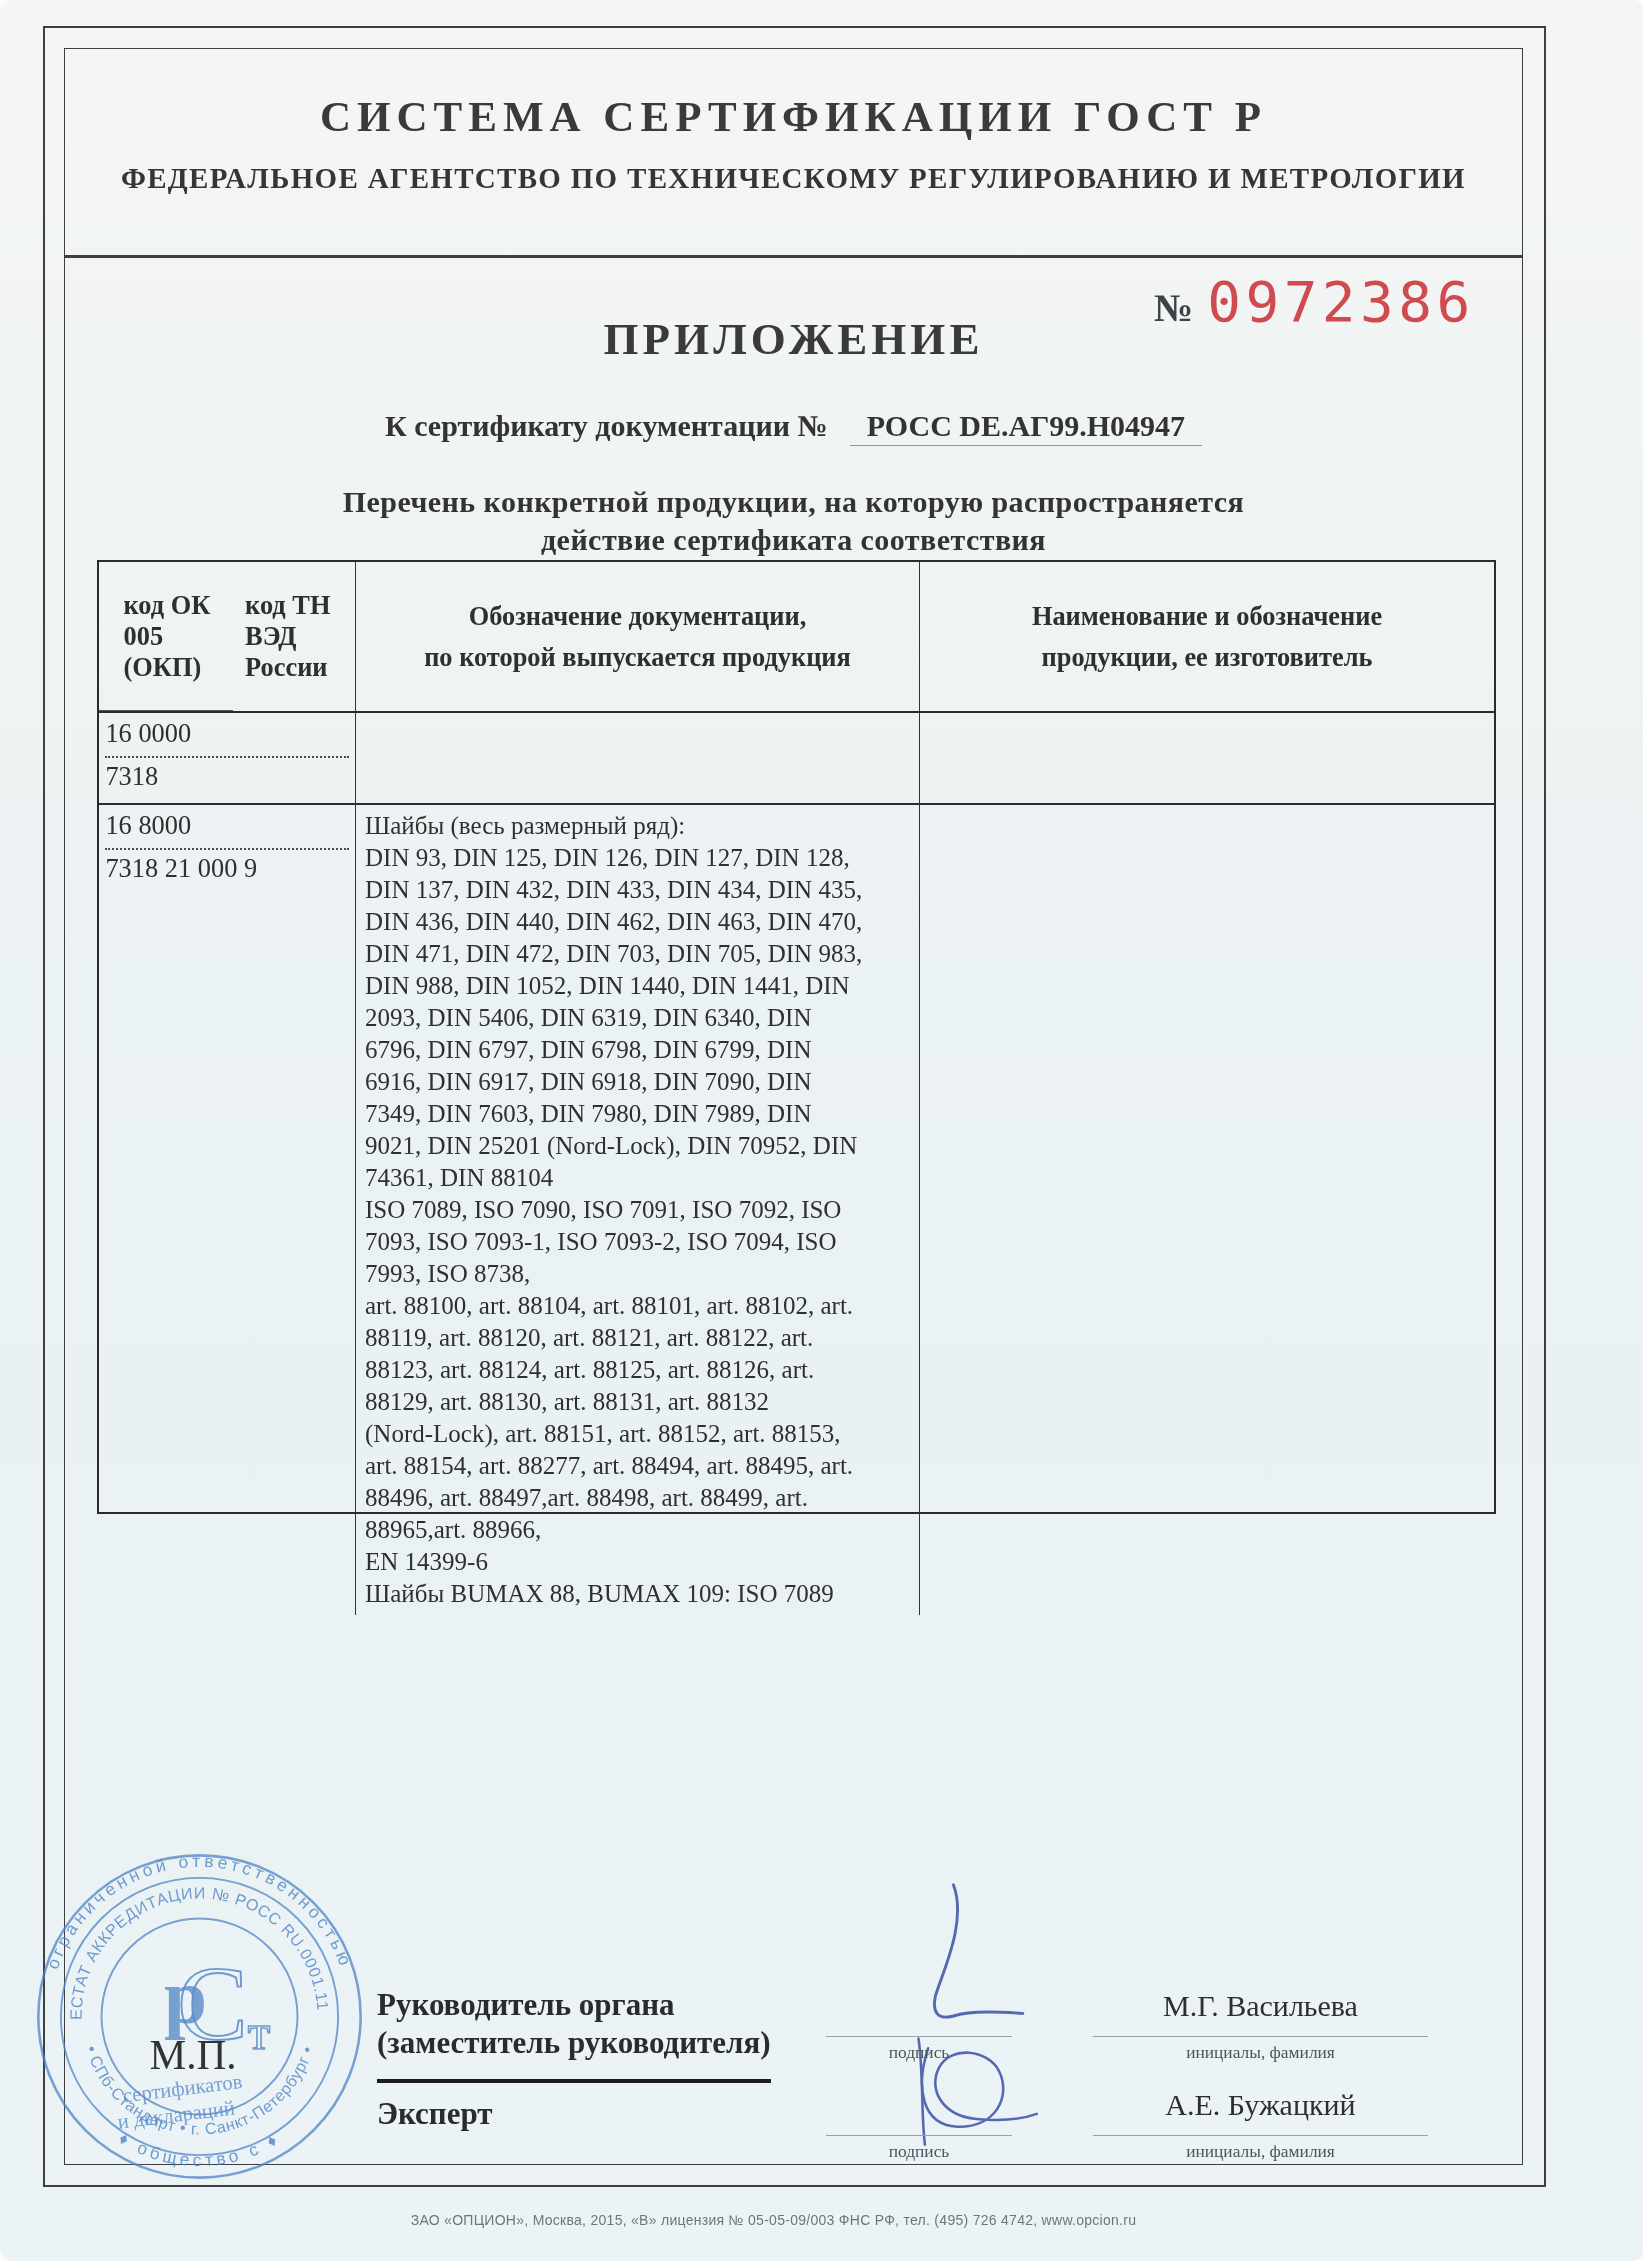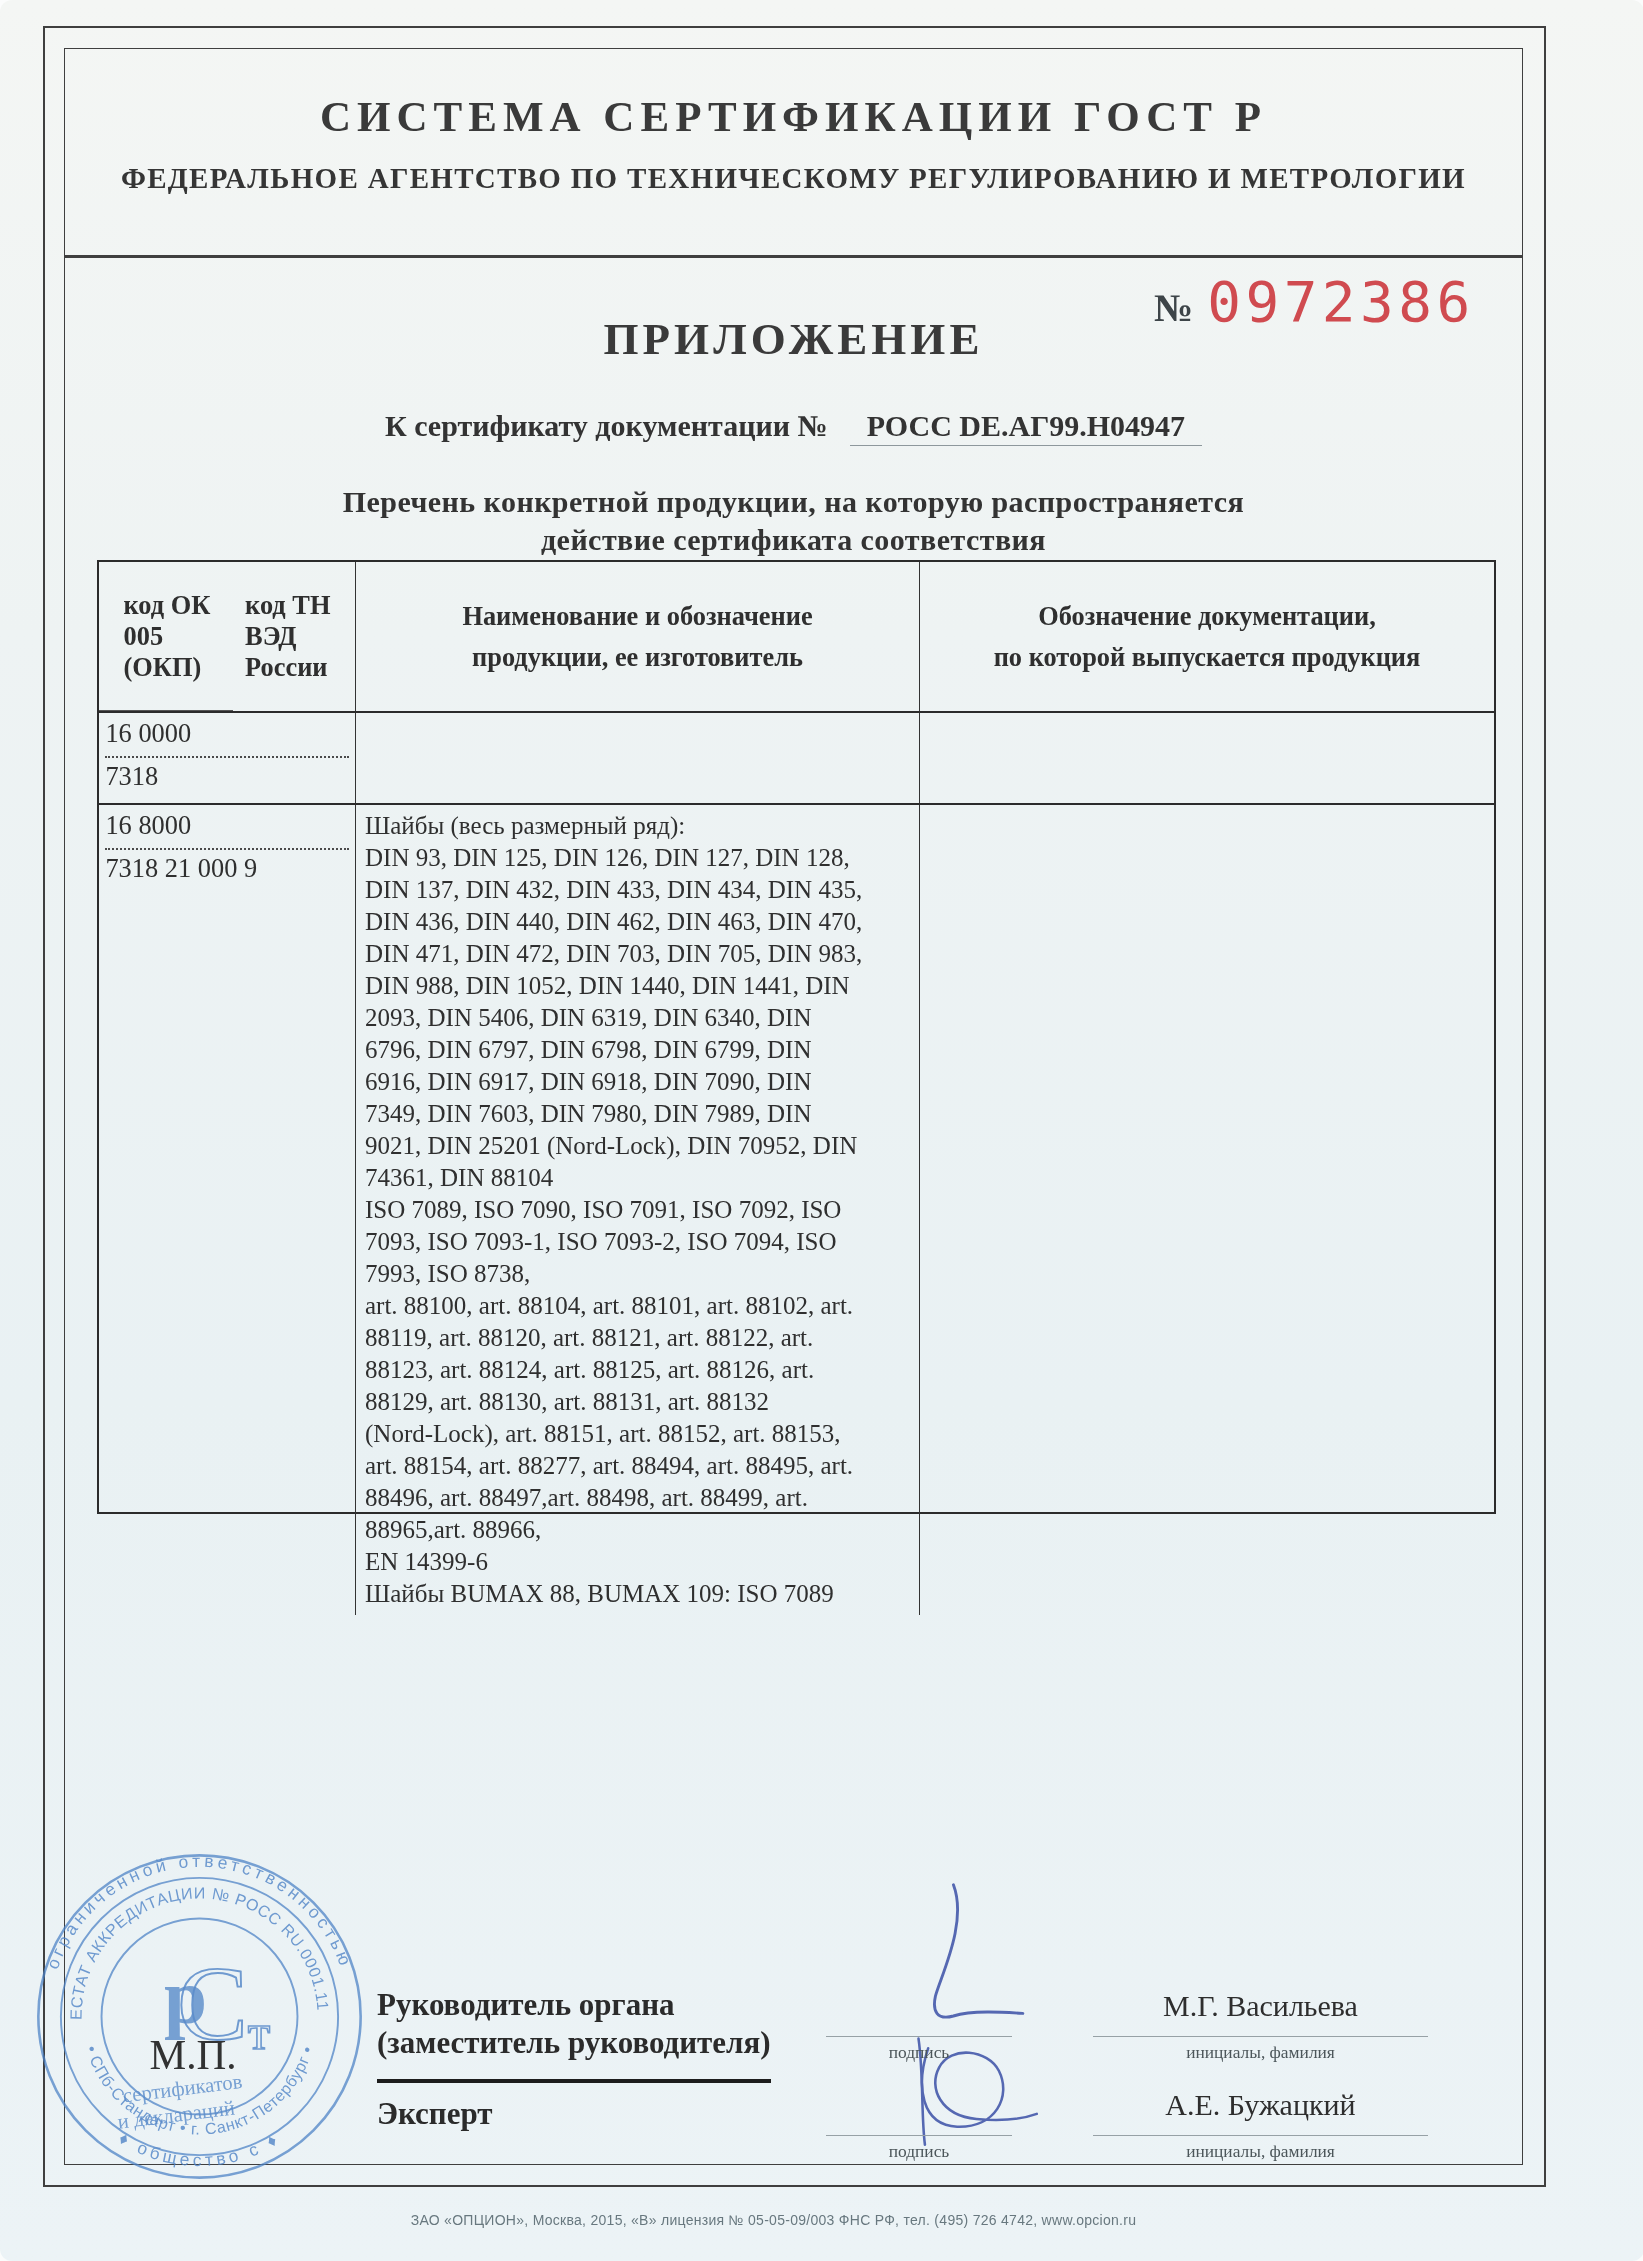--- a/index.html
+++ b/index.html
@@ -138,24 +138,24 @@
 
   <div class="purpose1">Перечень конкретной продукции, на которую распространяется</div>
   <div class="purpose2">действие сертификата соответствия</div>
 
   <div class="tbl">
     <div class="tbl-row tbl-head">
       <div class="cell h-col1">
         <div class="h-col1-top">код ОК 005 (ОКП)</div>
         <div class="h-col1-bot">код ТН ВЭД России</div>
       </div>
+      <div class="cell h-center">Обозначение документации,
+по которой выпускается продукция</div>
       <div class="cell h-center">Наименование и обозначение
 продукции, ее изготовитель</div>
-      <div class="cell h-center">Обозначение документации,
-по которой выпускается продукция</div>
     </div>
 
     <div class="tbl-row tbl-r1">
       <div class="cell code-cell">
         <div class="code-top">16 0000</div>
         <div class="code-bot">7318</div>
       </div>
       <div class="cell product-cell"></div>
       <div class="cell product-cell"></div>
     </div>

